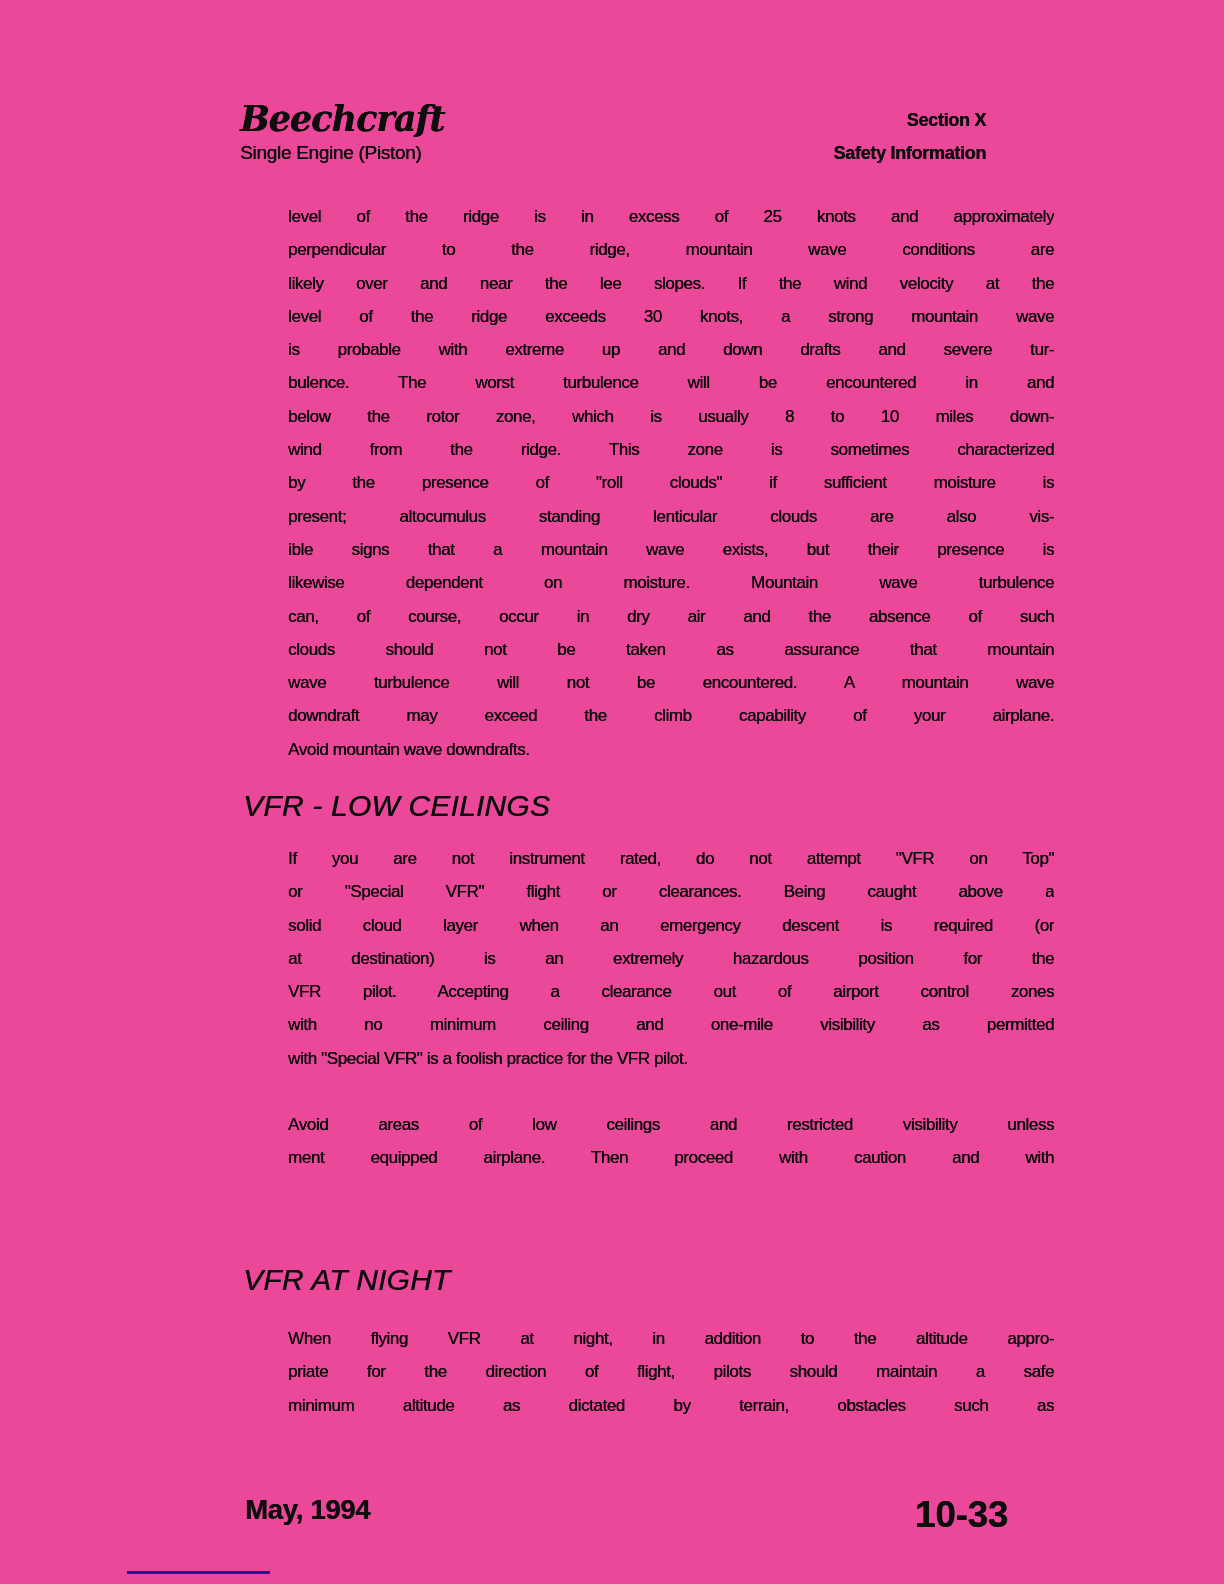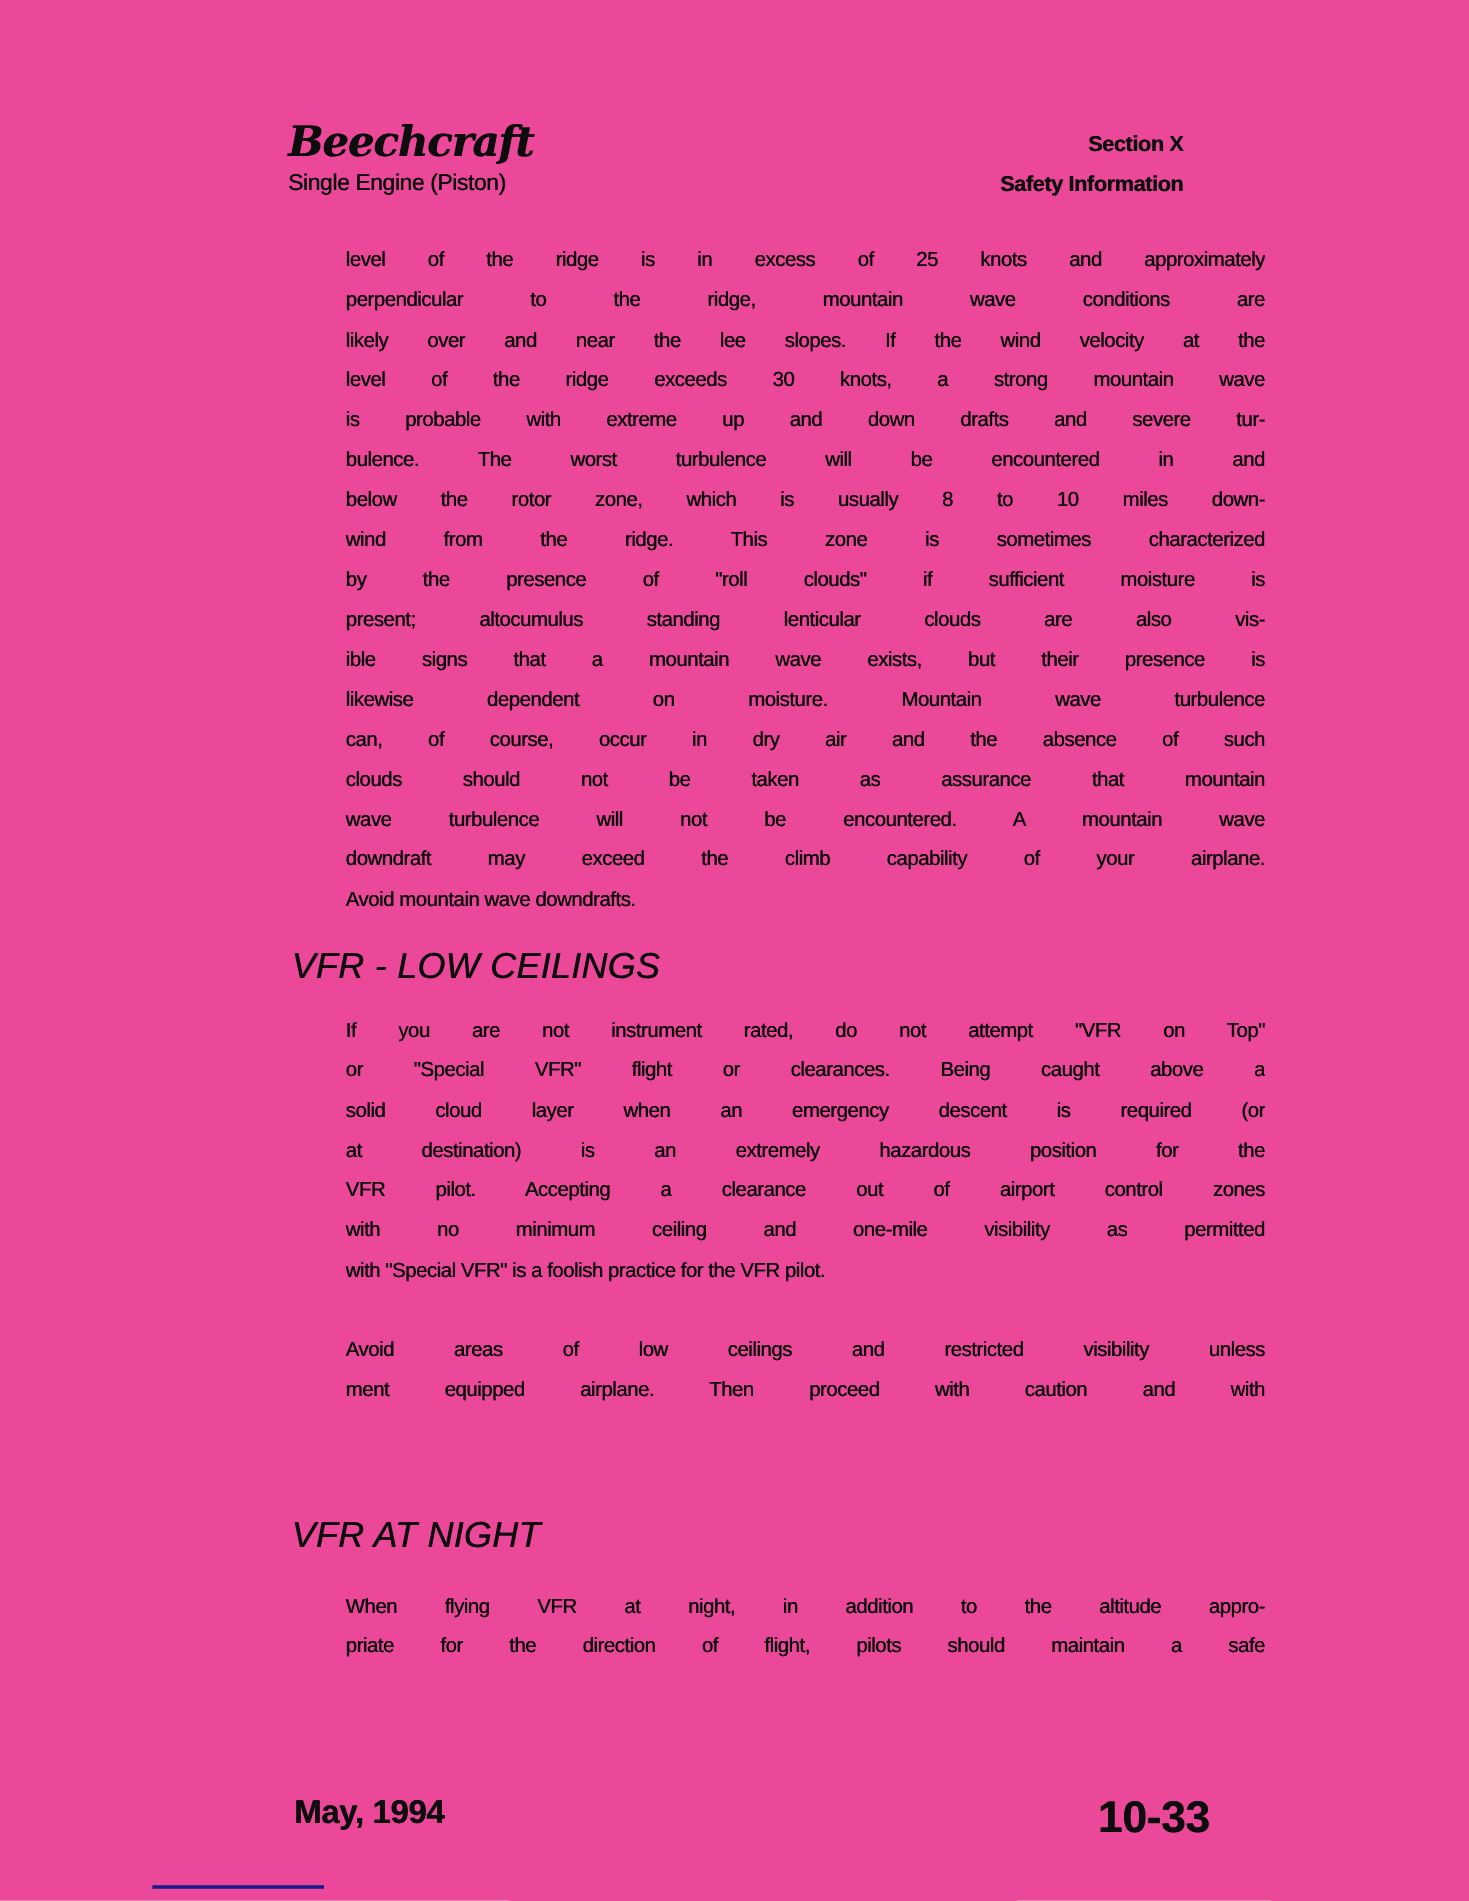--- a/index.html
+++ b/index.html
@@ -159,20 +159,21 @@
         <div class="pline endline">with "Special VFR" is a foolish practice for the VFR pilot.</div>
       </div>
       <div class="para" style="top: 1108px;">
         <div class="pline just">Avoid areas of low ceilings and restricted visibility unless</div>
         <div class="pline just">ment equipped airplane. Then proceed with caution and with</div>
       </div>
       <div class="heading" style="top: 1262px;">VFR AT NIGHT</div>
       <div class="para" style="top: 1322px;">
         <div class="pline just">When flying VFR at night, in addition to the altitude appro-</div>
         <div class="pline just">priate for the direction of flight, pilots should maintain a safe</div>
+        <div class="pline just">minimum altitude as dictated by terrain, obstacles such as</div>
       </div>
     </div>
 
   <div class="footer-date">May, 1994</div>
 
   <div class="footer-page">10-33</div>
 
   <div class="accent-line" style="background: rgb(27, 27, 142);"></div>
 
 </div>

